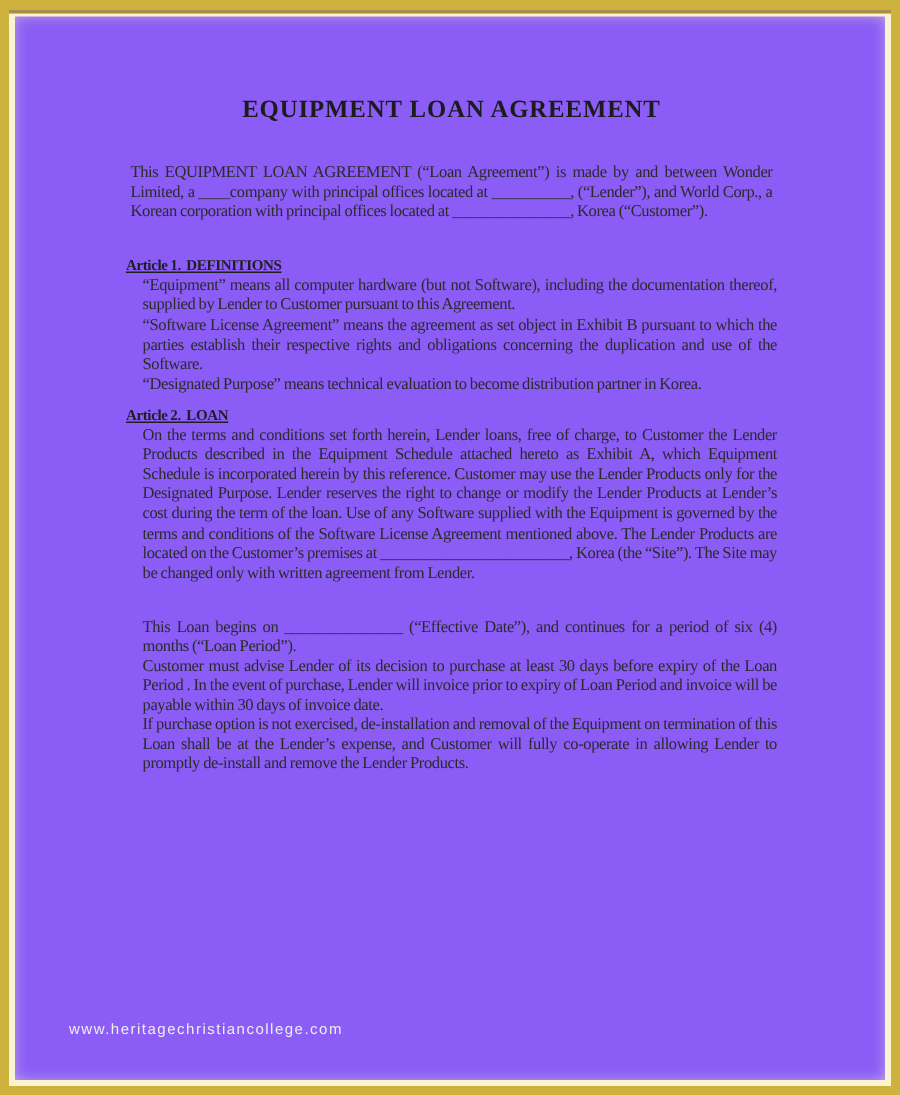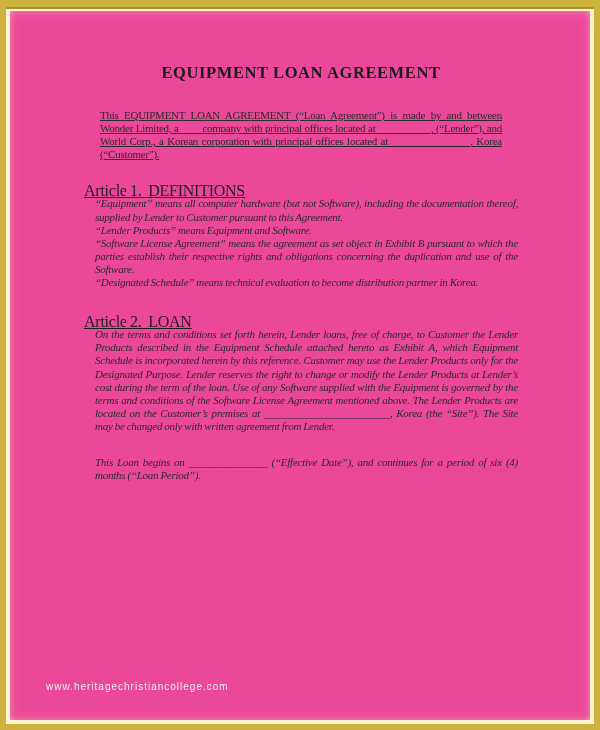--- a/index.html
+++ b/index.html
@@ -6,21 +6,21 @@
   body {
     width: 600px; height: 730px;
     background: #ffffff;
     font-family: "Liberation Serif", serif;
     position: relative;
     overflow: hidden;
   }
   
   .paper {
     position: absolute; inset: 0;
-    background: #ec4899;
+    background: #8b5cf6;
     border: 6px solid #cdb23e;
     border-top-width: 7px;
     box-sizing: border-box;
     box-shadow: inset 0 0 0 4px #fbf4d2, inset 0 0 12px rgba(250,243,205,0.9);
   }
   .top-edge {
     position: absolute; top: 0; left: 0; right: 0; height: 2px;
     background: #ab8f2b;
   }
   .content {
@@ -36,36 +36,35 @@
     letter-spacing: 0.6px;
     color: #1c1c1c;
   }
   .bodytext {
     font-size: 11px;
     line-height: 13.1px;
     letter-spacing: -0.25px;
     word-spacing: -0.4px;
   }
   .intro {
-    margin: 16px;
+    margin: 3px;
     text-align: justify;
-    text-decoration: underline;
   }
   .section { margin-top: 23px; }
-  .section.sec-2 { margin-top: 26px; }
+  .section.sec-2 { margin-top: 8px; }
   .heading {
     margin: 0;
-    font-size: 16px;
-    font-weight: normal;
+    font-size: 10px;
+    font-weight: bold;
     text-decoration: underline;
     white-space: pre-wrap;
     color: #1f1f1f;
   }
   .article-body { margin-left: 11px; text-align: justify; }
-  .article-body p { margin: 0; font-style: italic; }
+  .article-body p { margin: 0; }
   .watermark {
     position: absolute;
     left: 40px; bottom: 32px;
     font-family: "Liberation Sans", sans-serif;
     font-size: 10px;
     letter-spacing: 1px;
     color: #eeeeec;
     user-select: none;
   }
 </style>
@@ -78,35 +77,36 @@
   <div class="content">
 
     <h1 class="title">EQUIPMENT LOAN AGREEMENT</h1>
 
     <p class="intro bodytext">This EQUIPMENT LOAN AGREEMENT (“Loan Agreement”) is made by and between Wonder Limited, a ____company with principal offices located at __________, (“Lender”), and  World Corp., a Korean corporation with principal offices located at _______________, Korea (“Customer”).</p>
 
     <div class="section sec-1">
       <h2 class="heading bodytext">Article 1.  DEFINITIONS</h2>
       <div class="article-body bodytext">
         <p>“Equipment” means all computer hardware (but not Software), including the documentation thereof, supplied by Lender to Customer pursuant to this Agreement.</p>
-        <p>“Lender Products” means Equipment and Software.</p>
         <p>“Software License Agreement” means the agreement as set object in Exhibit B pursuant to which the parties establish their respective rights and obligations concerning the duplication and use of the Software.</p>
-        <p>“Designated Schedule” means technical evaluation to become distribution partner in Korea.</p>
+        <p>“Designated Purpose” means technical evaluation to become distribution partner in Korea.</p>
       </div>
     </div>
 
     <div class="section sec-2">
       <h2 class="heading bodytext">Article 2.  LOAN</h2>
       <div class="article-body bodytext">
         <p>On the terms and conditions set forth herein, Lender loans, free of charge, to Customer the Lender Products described in the Equipment Schedule attached hereto as Exhibit A, which Equipment Schedule is incorporated herein by this reference.  Customer may use the Lender Products only for the Designated Purpose. Lender reserves the right to change or modify the Lender Products at Lender’s cost during the term of the loan. Use of any Software supplied with the Equipment is governed by the terms and conditions of the Software License Agreement mentioned above. The Lender Products are located on the Customer’s premises at ________________________, Korea (the “Site”). The Site may be changed only with written agreement from Lender.</p>
       </div>
     </div>
 
     <div class="section sec-3">
       <div class="article-body bodytext">
         <p>This Loan begins on _______________ (“Effective Date”), and continues for a period of six (4) months (“Loan Period”).</p>
+        <p>Customer must advise Lender of its decision to purchase at least 30 days before expiry of the Loan Period . In the event of purchase, Lender will invoice prior to expiry of Loan Period and invoice will be payable within 30 days of invoice date.</p>
+        <p>If purchase option is not exercised, de-installation and removal of the Equipment on termination of this Loan shall be at the Lender’s expense, and Customer will fully co-operate in allowing Lender to promptly de-install and remove the Lender Products.</p>
       </div>
     </div>
 
   </div>
 
   <div class="watermark">www.heritagechristiancollege.com</div>
 </div>
 
 </body></html>

